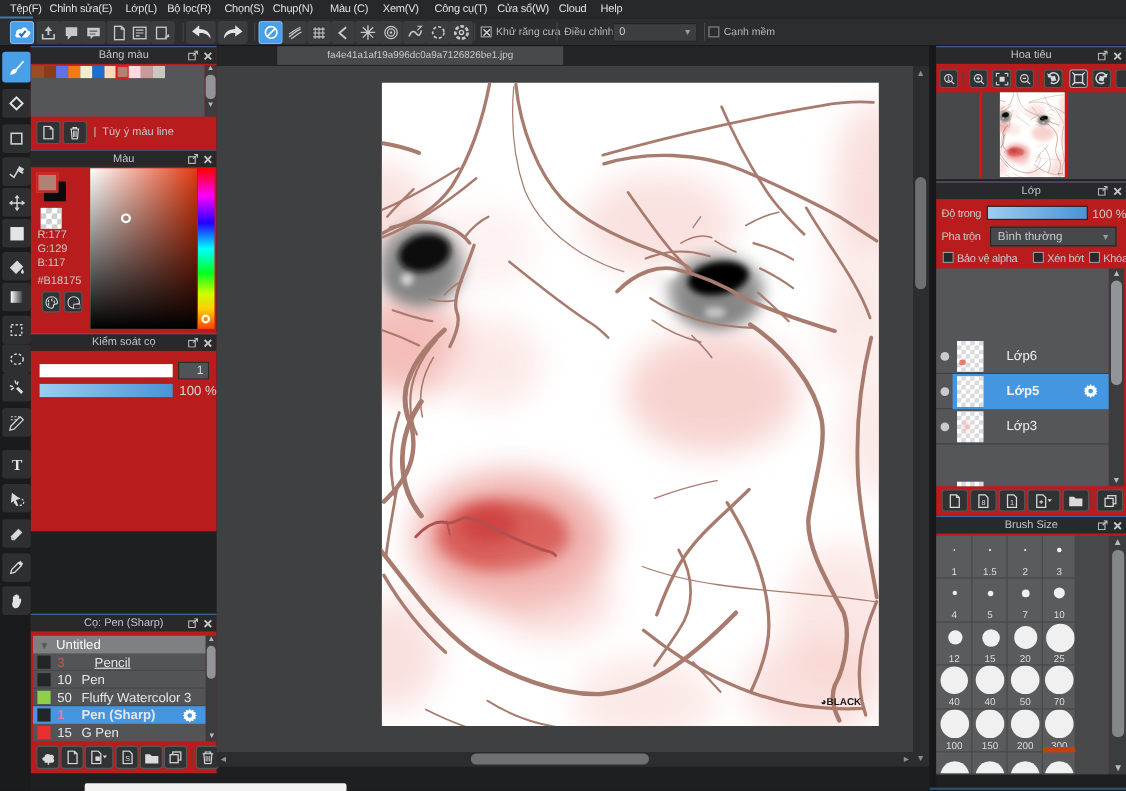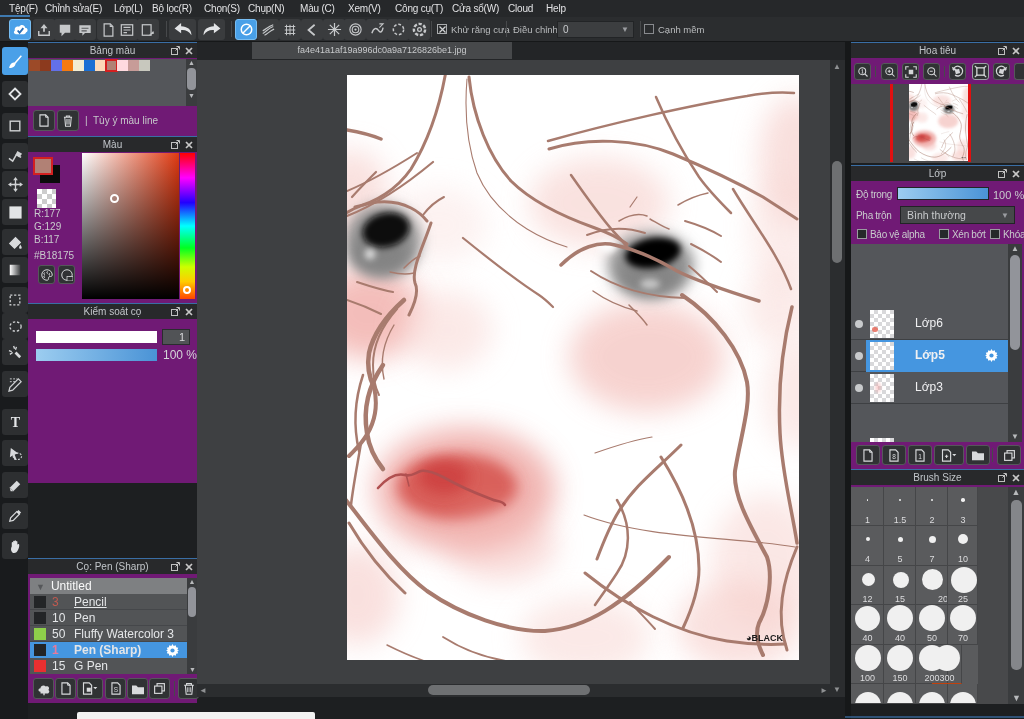--- a/index.html
+++ b/index.html
@@ -11,21 +11,21 @@
 #toolbar{position:absolute;left:0;top:17px;width:1024px;height:25px;background:#2b2d2f;border-bottom:1px solid #161819;}
 .tbtn{position:absolute;top:2px;width:22px;height:21px;border-radius:3px;background:#3a3c3e;display:flex;align-items:center;justify-content:center;color:#c6c8ca;font-size:13px;}
 .tbtn.sel{background:#49a0e8;border:1px solid #77bdf2;color:#fff;}
 .tsep{position:absolute;top:4px;width:1px;height:16px;background:#47494b;}
 .tlabel{position:absolute;top:0;height:25px;display:flex;align-items:center;color:#b9bbbd;font-size:10px;white-space:nowrap;}
 
 #lefttools{position:absolute;left:0;top:42px;width:28px;height:677px;background:#191b1d;}
 .ltool{position:absolute;left:2px;width:26px;height:26px;border-radius:3px;background:#2d2f31;color:#cfd1d3;display:flex;align-items:center;justify-content:center;font-size:13px;}
 .ltool.sel{background:#4aa0e8;color:#fff;}
 
-.panel{position:absolute;background:#701a75;border-top:1px solid #3a6ea5;}
+.panel{position:absolute;background:#b91c1c;border-top:1px solid #3a6ea5;}
 .ptitle{position:relative;height:15px;background:#28292b;color:#c2c6ca;font-size:10px;text-align:center;line-height:15px;}
 .picons{position:absolute;right:4px;top:3px;display:flex;align-items:center;}
 
 .sqbtn{position:absolute;border-radius:3px;background:#303234;border:1px solid #55585a;color:#d8dadc;display:flex;align-items:center;justify-content:center;}
 .chk{display:inline-block;width:10px;height:10px;border:1px solid #9a9ca0;background:#26282a;vertical-align:-1px;}
 </style></head>
 <body>
 <div id="app">
 <div id="menubar">
       <span style="position:absolute;left:9px;top:3px;">Tệp(F)</span>
@@ -359,21 +359,21 @@
           </svg>
           <svg width="8" height="8" viewBox="0 0 8 8">
             <path d="M1 1 L7 7 M7 1 L1 7" stroke="#c8c8c8" stroke-width="1.7"></path>
           </svg>
         </span></div>
  <div class="abs" style="left:2px;top:19px;width:157px;height:96px;background:#525456;font-size:12px;color:#e4e6e8;">
   <div style="height:16px;background:#7e8082;color:#fafafa;line-height:16px;"><span style="color:#55575a;padding:0 6px;font-size:9px;">▼</span>Untitled</div>
   <div style="height:16px;line-height:16px;border-bottom:1px solid #45474a;position:relative;">
           <span style="position:absolute;left:4px;top:2px;width:12px;height:12px;background:#232527;"></span>
           <span style="position:absolute;left:22px;color:#c05a50;">3</span>
-          <span style="position:absolute;left:44px;text-decoration:underline;">Pencil</span>
+          <span style="position:absolute;left:56px;text-decoration:underline;">Pencil</span>
         </div>
   <div style="height:16px;line-height:16px;border-bottom:1px solid #45474a;position:relative;">
           <span style="position:absolute;left:4px;top:2px;width:12px;height:12px;background:#232527;"></span>
           <span style="position:absolute;left:22px;">10</span>
           <span style="position:absolute;left:44px;">Pen</span>
         </div>
   <div style="height:16px;line-height:16px;border-bottom:1px solid #45474a;position:relative;">
           <span style="position:absolute;left:4px;top:2px;width:12px;height:12px;background:#8ed04a;"></span>
           <span style="position:absolute;left:22px;">50</span>
           <span style="position:absolute;left:44px;">Fluffy Watercolor 3</span>
@@ -661,21 +661,21 @@
       <div class="abs" style="left:0px;top:96px;width:33px;height:39px;border-right:1px solid #454648;border-bottom:1px solid #454648;overflow:hidden;">
         <div style="position:absolute;left:10.5px;top:7.0px;width:13px;height:13px;border-radius:50%;background:#f0f0f0;"></div>
         <div style="position:absolute;left:0;top:28px;width:33px;text-align:center;font-size:9px;color:#dcdcde;">12</div>
       </div>
       <div class="abs" style="left:33px;top:96px;width:32px;height:39px;border-right:1px solid #454648;border-bottom:1px solid #454648;overflow:hidden;">
         <div style="position:absolute;left:8.5px;top:5.5px;width:16px;height:16px;border-radius:50%;background:#f0f0f0;"></div>
         <div style="position:absolute;left:0;top:28px;width:32px;text-align:center;font-size:9px;color:#dcdcde;">15</div>
       </div>
       <div class="abs" style="left:65px;top:96px;width:32px;height:39px;border-right:1px solid #454648;border-bottom:1px solid #454648;overflow:hidden;">
         <div style="position:absolute;left:6.0px;top:3.0px;width:21px;height:21px;border-radius:50%;background:#f0f0f0;"></div>
-        <div style="position:absolute;left:0;top:28px;width:32px;text-align:right;font-size:9px;color:#dcdcde;">20</div>
+        <div style="position:absolute;left:0;top:28px;width:32px;text-align:center;font-size:9px;color:#dcdcde;">20</div>
       </div>
       <div class="abs" style="left:97px;top:96px;width:30px;height:39px;border-right:1px solid #454648;border-bottom:1px solid #454648;overflow:hidden;">
         <div style="position:absolute;left:3.0px;top:1.0px;width:26px;height:26px;border-radius:50%;background:#f0f0f0;"></div>
         <div style="position:absolute;left:0;top:28px;width:30px;text-align:center;font-size:9px;color:#dcdcde;">25</div>
       </div>
       <div class="abs" style="left:0px;top:135px;width:33px;height:40px;border-right:1px solid #454648;border-bottom:1px solid #454648;overflow:hidden;">
         <div style="position:absolute;left:4.0px;top:0.5px;width:25px;height:25px;border-radius:50%;background:#f0f0f0;"></div>
         <div style="position:absolute;left:0;top:28px;width:33px;text-align:center;font-size:9px;color:#dcdcde;">40</div>
       </div>
       <div class="abs" style="left:33px;top:135px;width:32px;height:40px;border-right:1px solid #454648;border-bottom:1px solid #454648;overflow:hidden;">
@@ -695,21 +695,21 @@
         <div style="position:absolute;left:0;top:28px;width:33px;text-align:center;font-size:9px;color:#dcdcde;">100</div>
       </div>
       <div class="abs" style="left:33px;top:175px;width:32px;height:39px;border-right:1px solid #454648;border-bottom:1px solid #454648;overflow:hidden;">
         <div style="position:absolute;left:3.0px;top:0.0px;width:26px;height:26px;border-radius:50%;background:#f0f0f0;"></div>
         <div style="position:absolute;left:0;top:28px;width:32px;text-align:center;font-size:9px;color:#dcdcde;">150</div>
       </div>
       <div class="abs" style="left:65px;top:175px;width:32px;height:39px;border-right:1px solid #454648;border-bottom:1px solid #454648;overflow:hidden;">
         <div style="position:absolute;left:3.0px;top:0.0px;width:26px;height:26px;border-radius:50%;background:#f0f0f0;"></div>
         <div style="position:absolute;left:0;top:28px;width:32px;text-align:center;font-size:9px;color:#dcdcde;">200</div>
       </div>
-      <div class="abs" style="left:81px;top:175px;width:30px;height:39px;border-right:1px solid #454648;border-bottom:1px solid #c2410c;overflow:hidden;">
+      <div class="abs" style="left:97px;top:175px;width:30px;height:39px;border-right:1px solid #454648;border-bottom:5px solid #c2410c;overflow:hidden;">
         <div style="position:absolute;left:2.0px;top:0.0px;width:26px;height:26px;border-radius:50%;background:#f0f0f0;"></div>
         <div style="position:absolute;left:0;top:28px;width:30px;text-align:center;font-size:9px;color:#dcdcde;">300</div>
       </div>
       <div class="abs" style="left:0px;top:214px;width:33px;height:20px;border-right:1px solid #454648;border-bottom:1px solid #454648;overflow:hidden;">
         <div style="position:absolute;left:3.5px;top:8px;width:26px;height:26px;border-radius:50%;background:#f0f0f0;"></div>
       </div>
       <div class="abs" style="left:33px;top:214px;width:32px;height:20px;border-right:1px solid #454648;border-bottom:1px solid #454648;overflow:hidden;">
         <div style="position:absolute;left:3.0px;top:8px;width:26px;height:26px;border-radius:50%;background:#f0f0f0;"></div>
       </div>
       <div class="abs" style="left:65px;top:214px;width:32px;height:20px;border-right:1px solid #454648;border-bottom:1px solid #454648;overflow:hidden;">

